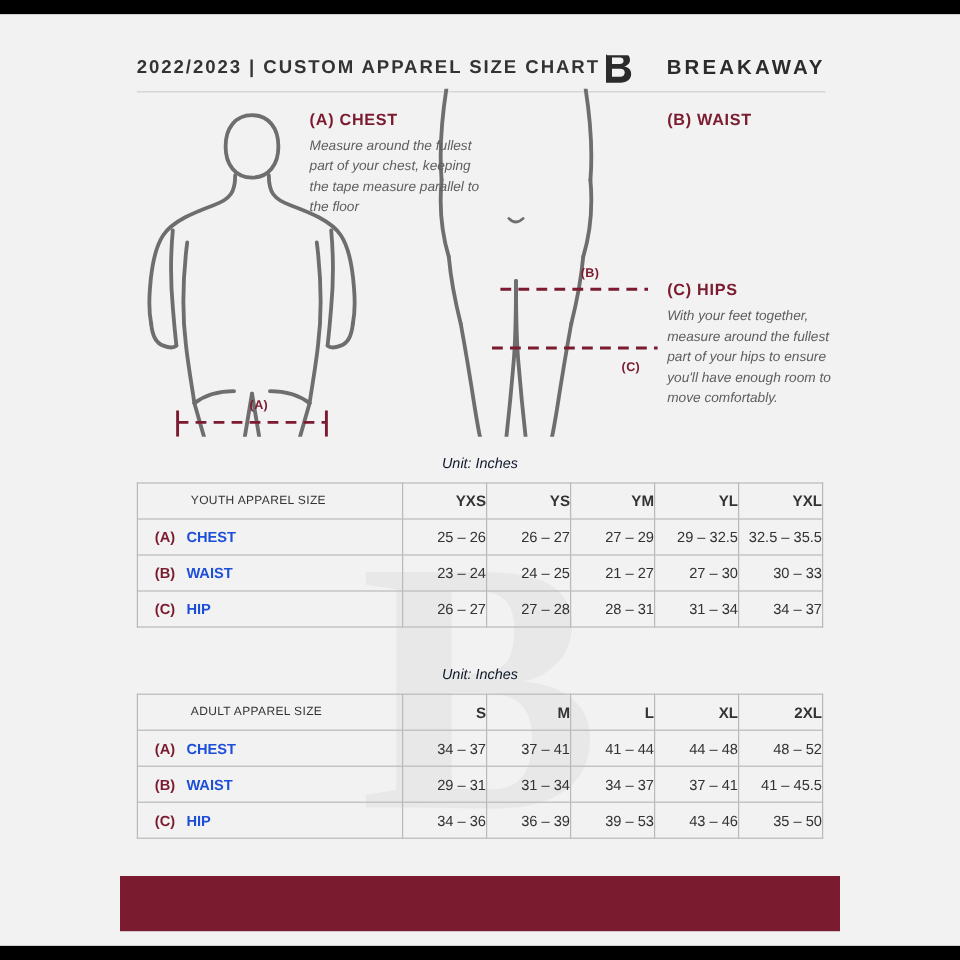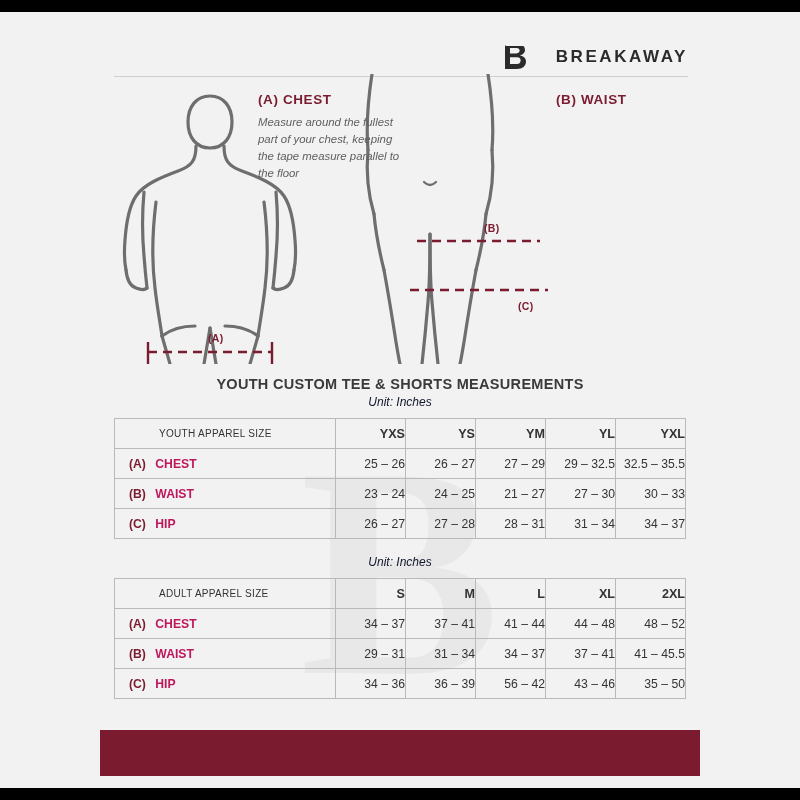--- a/index.html
+++ b/index.html
@@ -183,21 +183,21 @@
     font-weight: bold;
     font-size: 12.6px;
   }
   table.size th.rowhead {
     font-weight: normal;
     font-size: 10px;
     letter-spacing: 0.3px;
     padding-left: 44px;
   }
   .lbl { color: #7b1b2f; font-weight: bold; }
-  .rowlabel { color: #be185d; font-weight: bold; }
+  .rowlabel { color: #1d4ed8; font-weight: bold; }
 
   
   .footer-bar {
     position: absolute;
     left: 100px;
     bottom: 12px;
     width: 600px;
     height: 46px;
     background: #7b1b2f;
   }
@@ -208,20 +208,21 @@
 <div class="page">
   <div class="band-top"></div>
   <div class="band-bottom"></div>
 
   <div class="sheet">
     <div class="watermark">B</div>
 
     <div class="content">
 
       <div class="header">
+        <div class="header-title">2022/2023  |  CUSTOM APPAREL SIZE CHART</div>
         <div class="brand">
           <div class="brand-mark">
             <svg width="26" height="30" viewBox="0 0 26 30">
               <path d="M3 2 H16 C21 2 23 5 23 8 C23 11 20.5 12.8 18 13.4 C21.5 14 24 16 24 19.5 C24 24 20.5 27 15 27 H3 Z" fill="#2b2b2b"></path>
               <path d="M8 6 H14.5 C16.5 6 17.6 7 17.6 8.6 C17.6 10.3 16.4 11.4 14.4 11.4 H8 Z" fill="#f2f2f2"></path>
               <path d="M8 15.2 H15 C17.3 15.2 18.6 16.4 18.6 18.4 C18.6 20.6 17.1 22 14.8 22 H8 Z" fill="#f2f2f2"></path>
               <path d="M0 0 H26 L22 4 H4 Z" fill="#f2f2f2"></path>
               <path d="M4 29 L0 30 H26 L22 29 Z" fill="#f2f2f2"></path>
             </svg>
           </div>
@@ -295,24 +296,27 @@
         <div class="marker m-b">(B)</div>
         <div class="marker m-c">(C)</div>
 
         <div class="callout co-chest">
           <div class="callout-title">(A) CHEST</div>
           <div class="callout-body">Measure around the fullest part of your chest, keeping the tape measure parallel to the floor</div>
         </div>
         <div class="callout co-waist">
           <div class="callout-title">(B) WAIST</div>
         </div>
+        <div class="callout co-hips">
+          <div class="callout-title">(C) HIPS</div>
+          <div class="callout-body">With your feet together, measure around the fullest part of your hips to ensure you'll have enough room to move comfortably.</div>
+        </div>
       </div>
 
       <div class="section sec-youth">
-        <div class="sec-title">YOUTH CUSTOM TEE &amp; SHORTS MEASUREMENTS</div>
         <div class="sec-unit">Unit: Inches</div>
         <table class="size">
           <thead>
             <tr>
               <th class="rowhead">YOUTH APPAREL SIZE</th>
               <th>YXS</th>
               <th>YS</th>
               <th>YM</th>
               <th>YL</th>
               <th>YXL</th>
@@ -392,21 +396,21 @@
               <td>37 – 41</td>
               <td>41 – 45.5</td>
             </tr>
             <tr>
               <td class="rowhead">
                 <span class="lbl" style="margin-right: 6px;">(C)</span>
                 <span class="rowlabel">HIP</span>
               </td>
               <td>34 – 36</td>
               <td>36 – 39</td>
-              <td>56 – 42</td>
+              <td>39 – 53</td>
               <td>43 – 46</td>
               <td>35 – 50</td>
             </tr>
           </tbody>
         </table>
       </div>
 
     </div>
 
     <div class="footer-bar"></div>

